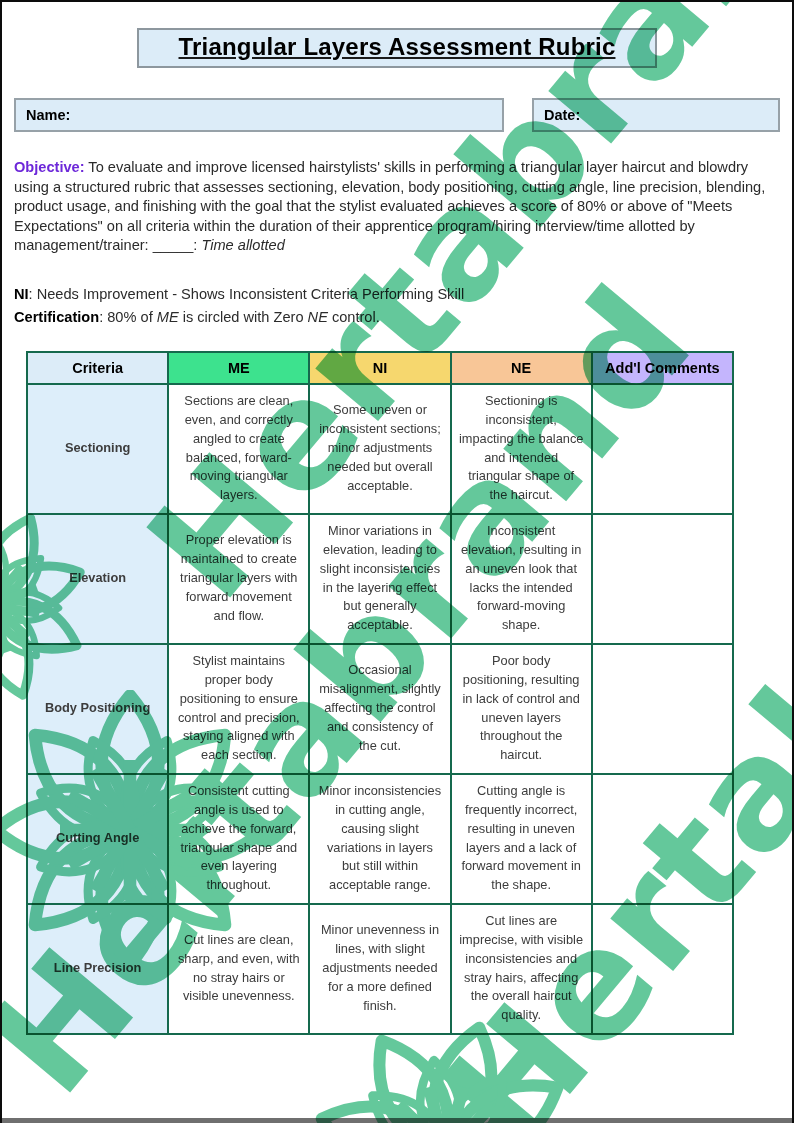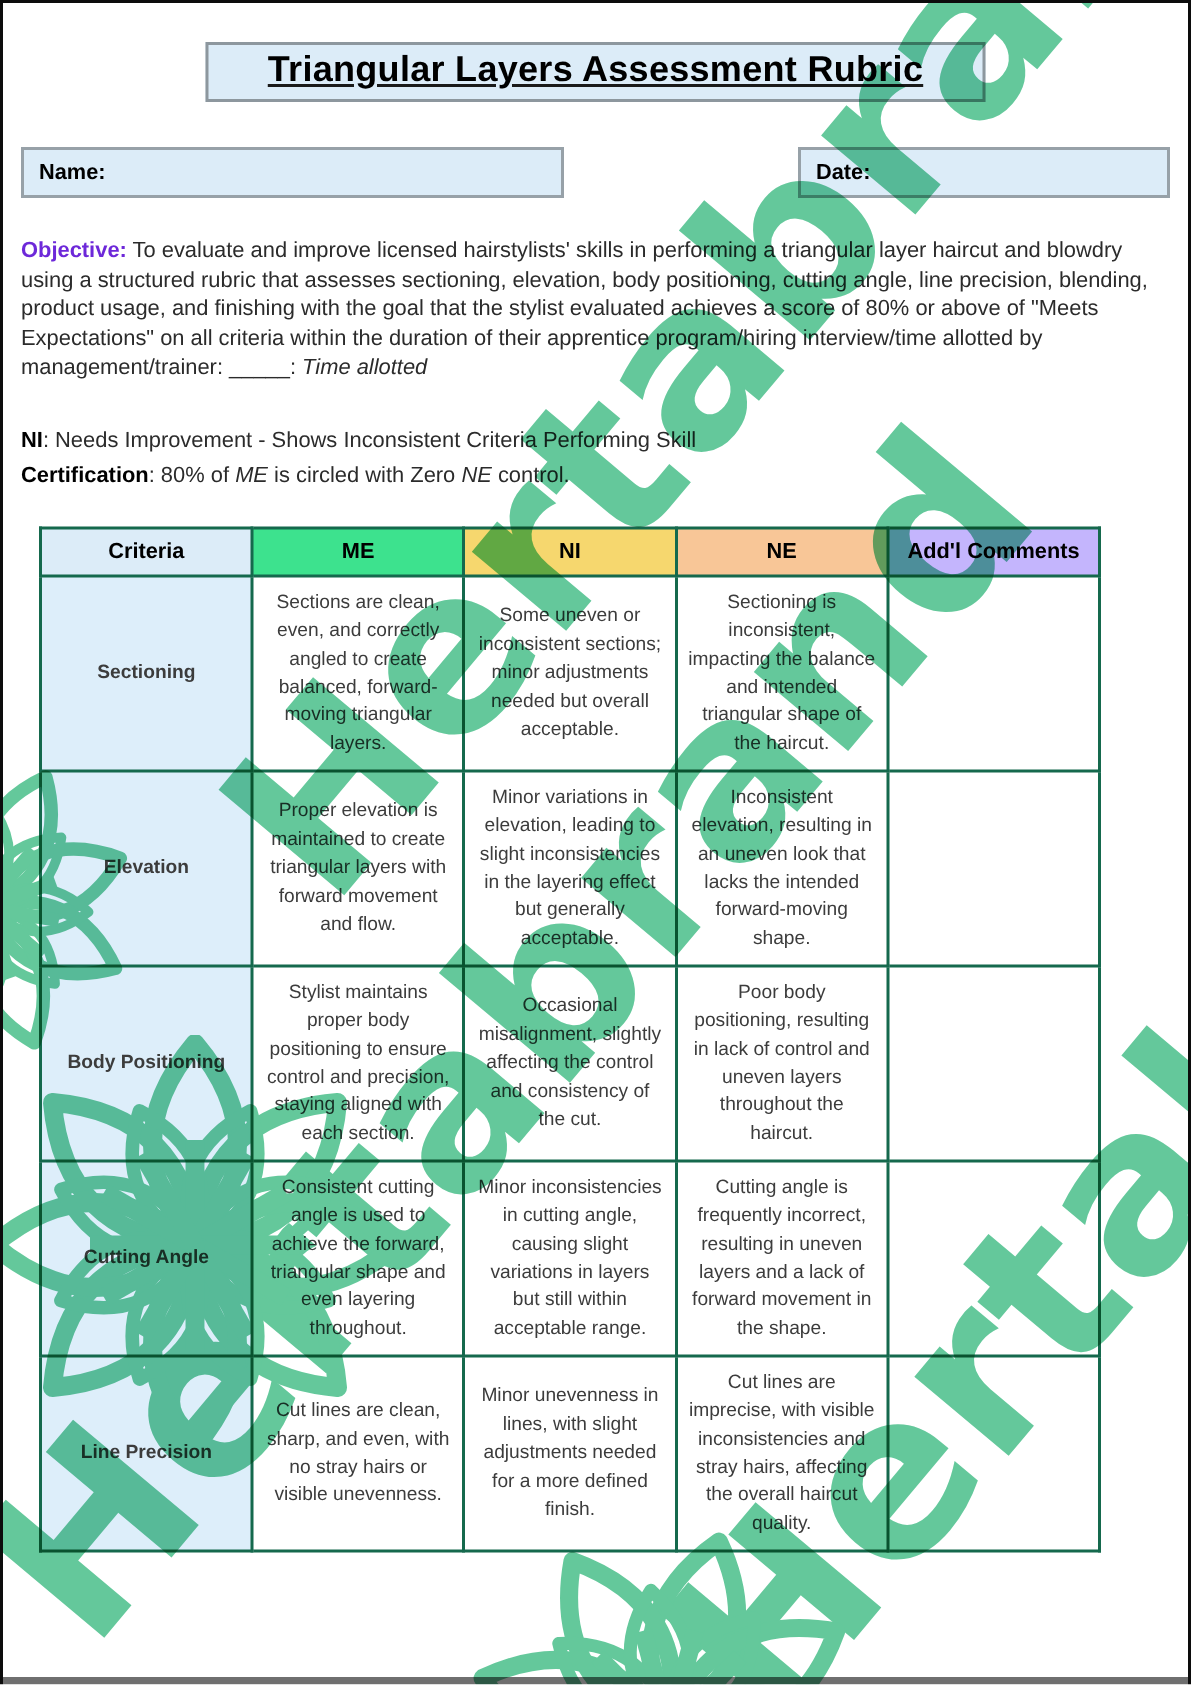--- a/index.html
+++ b/index.html
@@ -26,21 +26,21 @@
   .title-box h1 { font-size:24px; font-weight:bold; letter-spacing:0.2px; color:#000; }
 
   .fields-row {
     margin:30px 14px 0; display:flex; justify-content:space-between;
   }
   .field-box {
     height:34px; background:#dcecf8; border:2px solid #97a1a8;
     display:flex; align-items:center; padding-left:10px;
     font-weight:bold; font-size:14.5px; color:#000;
   }
-  .field-name { width:362px; }
+  .field-name { width:490px; }
   .field-date { width:248px; }
 
   
   .objective {
     margin:26px 14px 0; font-size:14.6px; line-height:19.5px; color:#2b2b2b;
     text-align:left;
   }
   .objective b { color:#6d28d9; }
   .defs { margin:27px 14px 0; font-size:14.6px; color:#2b2b2b; }
   .defs .def-line { line-height:23px; }

